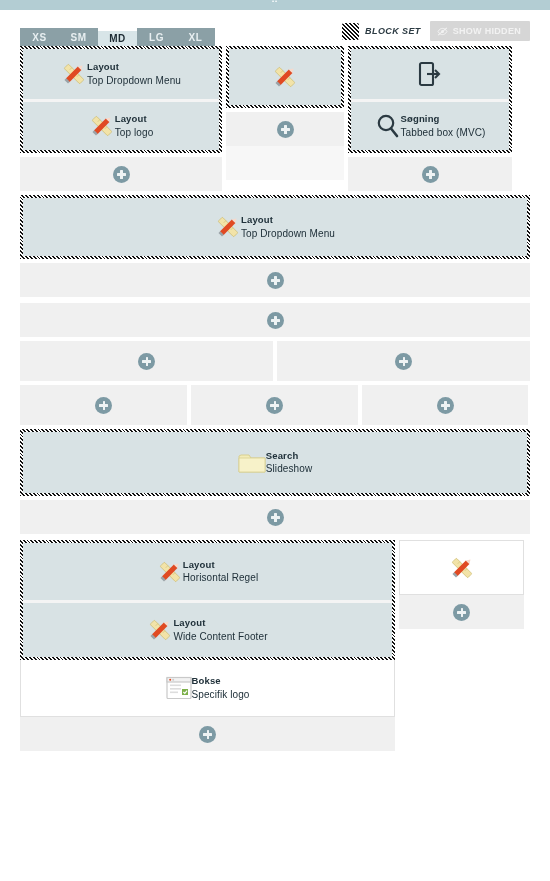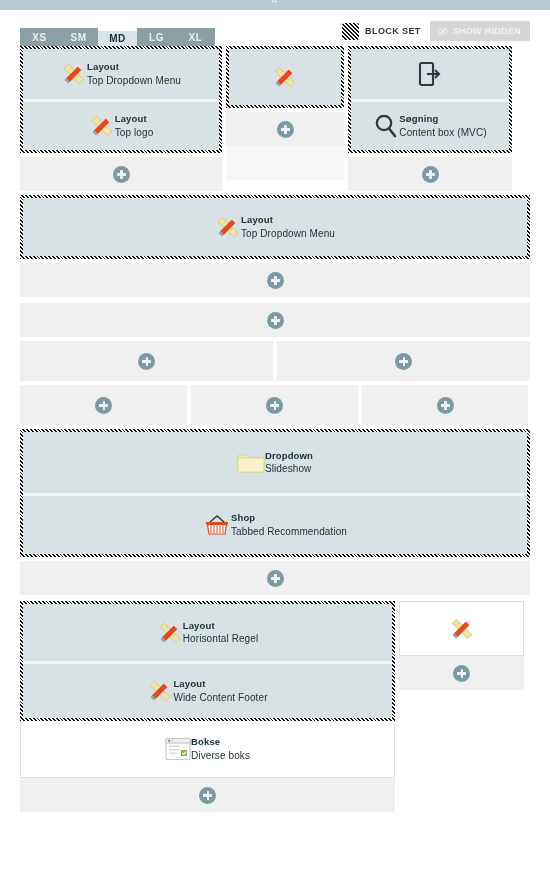--- a/index.html
+++ b/index.html
@@ -91,20 +91,21 @@
     display: flex;
     align-items: center;
     gap: 9px;
     padding-bottom: 5px;
   }
 
   .blockset {
     display: flex;
     align-items: center;
     gap: 6px;
+    font-style: italic;
   }
   .hatch-swatch {
     width: 17px;
     height: 17px;
     background-image:
       repeating-linear-gradient(45deg,
         #111 0px, #111 1.4px,
         #fff 1.4px, #fff 2.8px);
     border-radius: 2px;
   }
@@ -388,21 +389,21 @@
             <div class="block">
               <div class="block-inner">
                 <span>
                   <svg width="26" height="26" viewBox="0 0 26 26">
                     <circle cx="11" cy="10" r="7.2" fill="none" stroke="#2b3a42" stroke-width="2.2"></circle>
                     <line x1="16" y1="15.5" x2="22" y2="23" stroke="#2b3a42" stroke-width="2.6" stroke-linecap="round"></line>
                   </svg>
                 </span>
                 <div class="block-text">
                   <div class="block-title">Søgning</div>
-                  <div class="block-sub">Content box (MVC)</div>
+                  <div class="block-sub">Tabbed box (MVC)</div>
                 </div>
               </div>
             </div>
 
           </div>
         </div>
         <div class="dropzone dz-short" style="margin-top:4px;">
           <span class="plus-btn"></span>
         </div>
       </div>
@@ -473,46 +474,26 @@
 
           <div class="block" style="min-height:61px;">
             <div class="block-inner">
               <span>
                 <svg width="28" height="24" viewBox="0 0 28 24">
                   <path d="M1 5 L1 21 L27 21 L27 7 L13 7 L11 4 L3 4 Z" fill="#f2ecb8" stroke="#d8cf90" stroke-width="1"></path>
                   <path d="M1 7 L27 7 L27 21 L1 21 Z" fill="#f7f2c9" stroke="#d8cf90" stroke-width="0.8"></path>
                 </svg>
               </span>
               <div class="block-text">
-                <div class="block-title">Dropdown</div>
+                <div class="block-title">Search</div>
                 <div class="block-sub">Slideshow</div>
               </div>
             </div>
           </div>
 
-          <div class="block" style="min-height:61px;">
-            <div class="block-inner">
-              <span>
-                <svg width="28" height="24" viewBox="0 0 28 24">
-                  <path d="M7 9 L14 3 L21 9" fill="none" stroke="#2b3a42" stroke-width="1.6"></path>
-                  <rect x="3" y="9" width="22" height="2.6" fill="#e04a23"></rect>
-                  <path d="M4.5 11.6 L6 21 L22 21 L23.5 11.6 Z" fill="#ffffff" stroke="#e04a23" stroke-width="1.2"></path>
-                  <line x1="8" y1="12.5" x2="8" y2="20" stroke="#e04a23" stroke-width="1"></line>
-                  <line x1="11" y1="12.5" x2="11" y2="20" stroke="#e04a23" stroke-width="1"></line>
-                  <line x1="14" y1="12.5" x2="14" y2="20" stroke="#e04a23" stroke-width="1"></line>
-                  <line x1="17" y1="12.5" x2="17" y2="20" stroke="#e04a23" stroke-width="1"></line>
-                  <line x1="20" y1="12.5" x2="20" y2="20" stroke="#e04a23" stroke-width="1"></line>
-                </svg>
-              </span>
-              <div class="block-text">
-                <div class="block-title">Shop</div>
-                <div class="block-sub">Tabbed Recommendation</div>
-              </div>
-            </div>
-          </div>
 
         </div>
       </div>
       <div class="dropzone dz-short" style="margin-top:4px;">
         <span class="plus-btn"></span>
       </div>
     </div>
 
     <div class="row" style="margin-top:6px;">
 
@@ -581,21 +562,21 @@
                 <circle cx="7.2" cy="3.8" r="1" fill="#cccccc"></circle>
                 <rect x="4" y="8.5" width="11" height="1.6" fill="#dddddd"></rect>
                 <rect x="4" y="12" width="11" height="1.6" fill="#dddddd"></rect>
                 <rect x="4" y="15.5" width="8" height="1.6" fill="#dddddd"></rect>
                 <rect x="16" y="13" width="6" height="6" fill="#7db04a"></rect>
                 <polyline points="17.4,16 18.8,17.4 21,14.6" fill="none" stroke="#ffffff" stroke-width="1.2"></polyline>
               </svg>
             </span>
             <div class="block-text">
               <div class="block-title">Bokse</div>
-              <div class="block-sub">Diverse boks</div>
+              <div class="block-sub">Specifik logo</div>
             </div>
           </div>
         </div>
 
         <div class="dropzone dz-short">
           <span class="plus-btn"></span>
         </div>
       </div>
 
       <div class="col" style="width:125px;">

